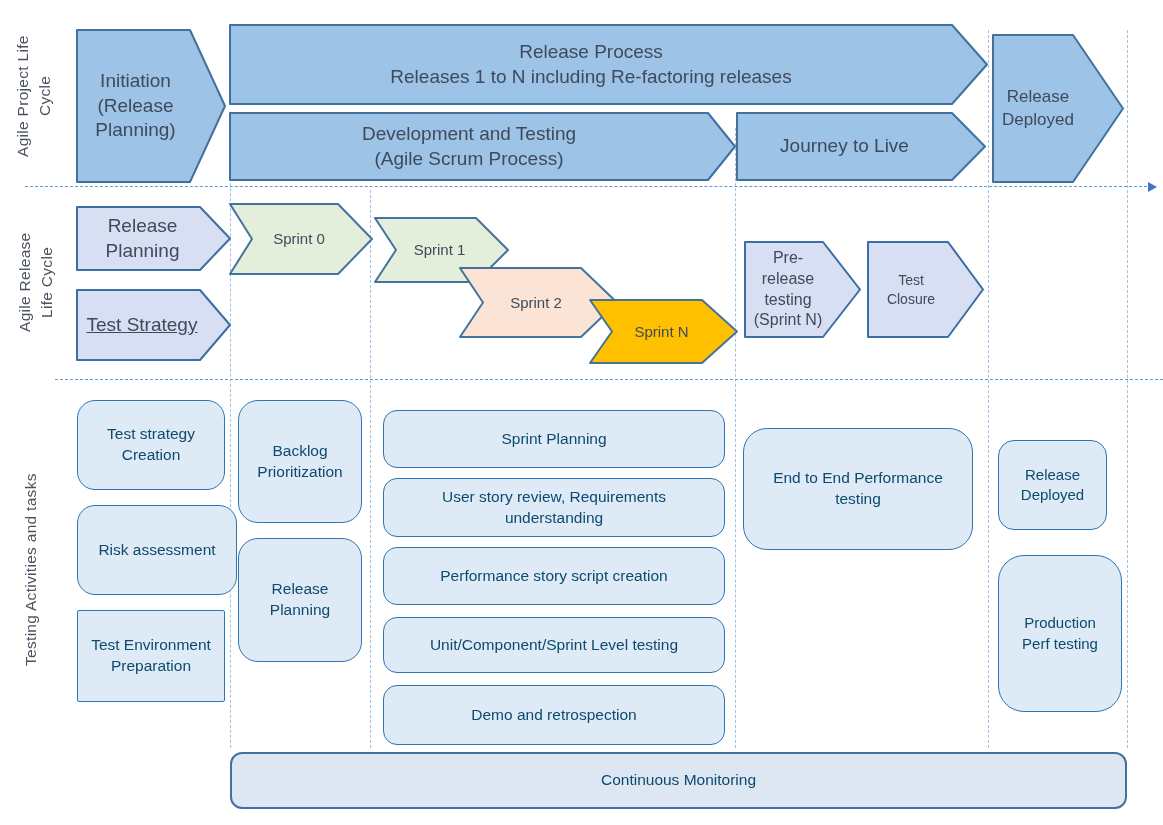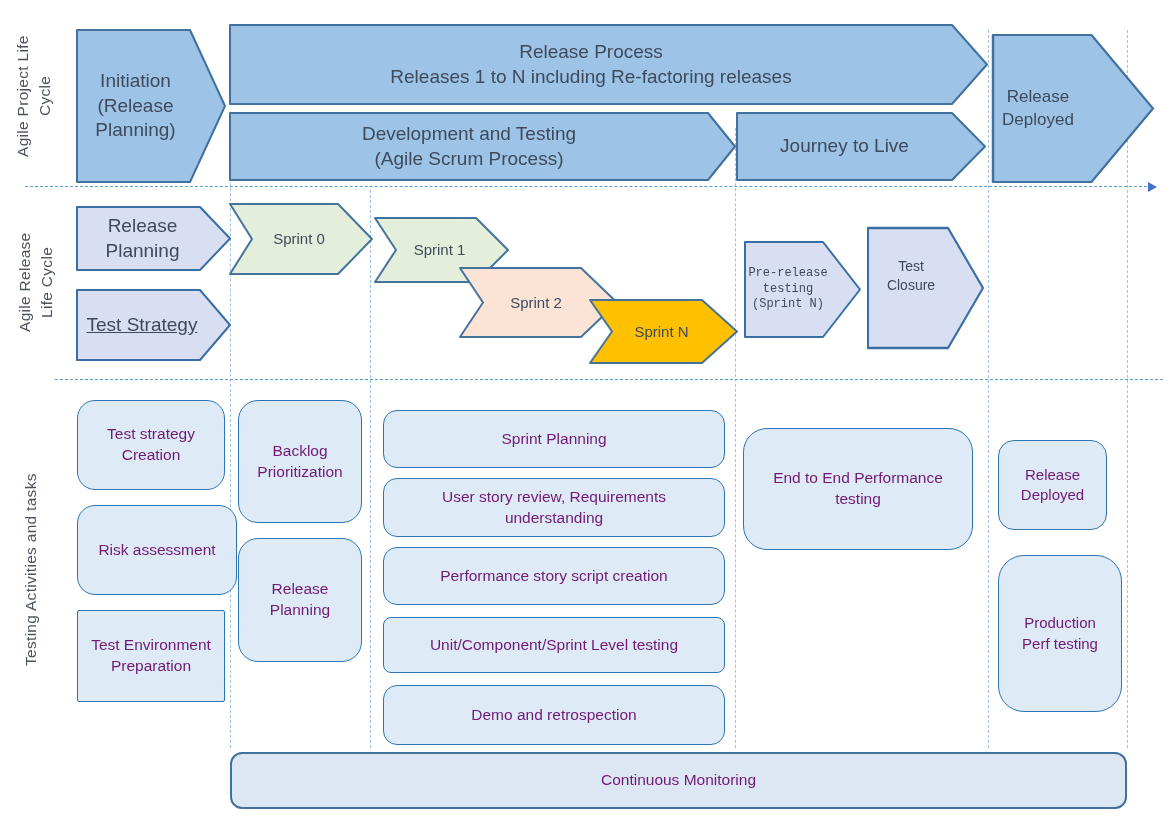--- a/index.html
+++ b/index.html
@@ -24,27 +24,27 @@
   .shape polygon{stroke-width:2;stroke-linejoin:round;}
   .s-blue{fill:#9DC3E6;stroke:#41719C;}
   .s-lav{fill:#D9DFF2;stroke:#3A6EA5;}
   .s-green{fill:#E3EFDB;stroke:#44739E;}
   .s-peach{fill:#FBE4D5;stroke:#44739E;}
   .s-orange{fill:#FFC000;stroke:#44739E;}
   .lbl{
     position:absolute;display:flex;align-items:center;justify-content:center;
     text-align:center;white-space:pre-line;line-height:1.3;color:#3F4A5C;
   }
-  .f12{font-size:12px;font-family:Liberation Mono, monospace;} .f14{font-size:14px;} .f15{font-size:15px;}
+  .f12{font-size:16px;} .f14{font-size:14px;} .f15{font-size:15px;}
   .f17{font-size:17px;} .f19{font-size:19px;}
   
   .box{
     position:absolute;background:#DEEAF6;border:1.6px solid #2E75B6;
     display:flex;align-items:center;justify-content:center;text-align:center;
-    font-size:15.5px;line-height:1.35;color:#701a75;box-sizing:border-box;
+    font-size:15.5px;line-height:1.35;color:#0c4a6e;box-sizing:border-box;
     padding:4px 12px;overflow-wrap:break-word;word-break:break-word;
   }
   .cmbar{background:#DCE7F3;border:2px solid #41719C;}
 </style>
 </head>
 <body>
 
 <div id="canvas">
 
   <div class="vline" style="left:230px;top:128px;height:620px;"></div>
@@ -85,21 +85,21 @@
 (Agile Scrum Process)</div>
   </div>
 
   <div class="shape" style="left:737px;top:113px;width:248px;height:67px;">
     <svg viewBox="0 0 248 67" preserveAspectRatio="none">
         <polygon class="s-blue" points="0,0 215,0 248,33.5 215,67 0,67"></polygon>
       </svg>
     <div class="lbl f19" style="left:0;top:0;width:215px;height:67px;">Journey to Live</div>
   </div>
 
-  <div class="shape" style="left:993px;top:35px;width:130px;height:147px;padding-left:30px;">
+  <div class="shape" style="left:993px;top:35px;width:130px;height:147px;">
     <svg viewBox="0 0 130 147" preserveAspectRatio="none">
         <polygon class="s-blue" points="0,0 80,0 130,73.5 80,147 0,147"></polygon>
       </svg>
     <div class="lbl f17" style="left:2px;top:0;width:86px;height:147px;">Release
 Deployed</div>
   </div>
 
   <div class="shape" style="left:77px;top:207px;width:153px;height:63px;">
     <svg viewBox="0 0 153 63" preserveAspectRatio="none">
         <polygon class="s-lav" points="0,0 123,0 153,31.5 123,63 0,63"></polygon>
@@ -143,38 +143,38 @@
   </div>
 
   <div class="shape" style="left:745px;top:242px;width:115px;height:95px;">
     <svg viewBox="0 0 115 95" preserveAspectRatio="none">
         <polygon class="s-lav" points="0,0 78,0 115,47.5 78,95 0,95"></polygon>
       </svg>
     <div class="lbl f12" style="left:2px;top:0;width:82px;height:95px;">Pre-release testing
 (Sprint N)</div>
   </div>
 
-  <div class="shape" style="left:868px;top:228px;width:115px;height:120px;">
+  <div class="shape" style="left:868px;top:242px;width:115px;height:95px;">
     <svg viewBox="0 0 115 95" preserveAspectRatio="none">
         <polygon class="s-lav" points="0,0 80,0 115,47.5 80,95 0,95"></polygon>
       </svg>
     <div class="lbl f14" style="left:12px;top:0;width:62px;height:95px;">Test Closure</div>
   </div>
 
   <div class="box" style="left:77px;top:400px;width:148px;height:90px;border-radius:18px;">Test strategy Creation</div>
   <div class="box" style="left:77px;top:505px;width:160px;height:90px;border-radius:18px;">Risk assessment</div>
   <div class="box" style="left:77px;top:610px;width:148px;height:92px;border-radius:2px;">Test Environment Preparation</div>
 
   <div class="box" style="left:238px;top:400px;width:124px;height:123px;border-radius:20px;padding:4px 14px;">Backlog Prioritization</div>
   <div class="box" style="left:238px;top:538px;width:124px;height:124px;border-radius:20px;">Release Planning</div>
 
   <div class="box" style="left:383px;top:410px;width:342px;height:58px;border-radius:14px;">Sprint Planning</div>
   <div class="box" style="left:383px;top:478px;width:342px;height:59px;border-radius:14px;">User story review, Requirements understanding</div>
   <div class="box" style="left:383px;top:547px;width:342px;height:58px;border-radius:14px;">Performance story script creation</div>
-  <div class="box" style="left:383px;top:617px;width:342px;height:56px;border-radius:8px;">Unit/Component/Sprint Level testing</div>
+  <div class="box" style="left:383px;top:617px;width:342px;height:56px;border-radius:14px;">Unit/Component/Sprint Level testing</div>
   <div class="box" style="left:383px;top:685px;width:342px;height:60px;border-radius:14px;">Demo and retrospection</div>
 
   <div class="box" style="left:743px;top:428px;width:230px;height:122px;border-radius:24px;">End to End Performance testing</div>
 
   <div class="box" style="left:998px;top:440px;width:109px;height:90px;border-radius:16px;font-size:15px;">Release Deployed</div>
   <div class="box" style="left:998px;top:555px;width:124px;height:157px;border-radius:26px;font-size:15px;">Production Perf testing</div>
 
   <div class="box cmbar" style="left:230px;top:752px;width:897px;height:57px;border-radius:12px;">Continuous Monitoring</div>
 
 </div>

